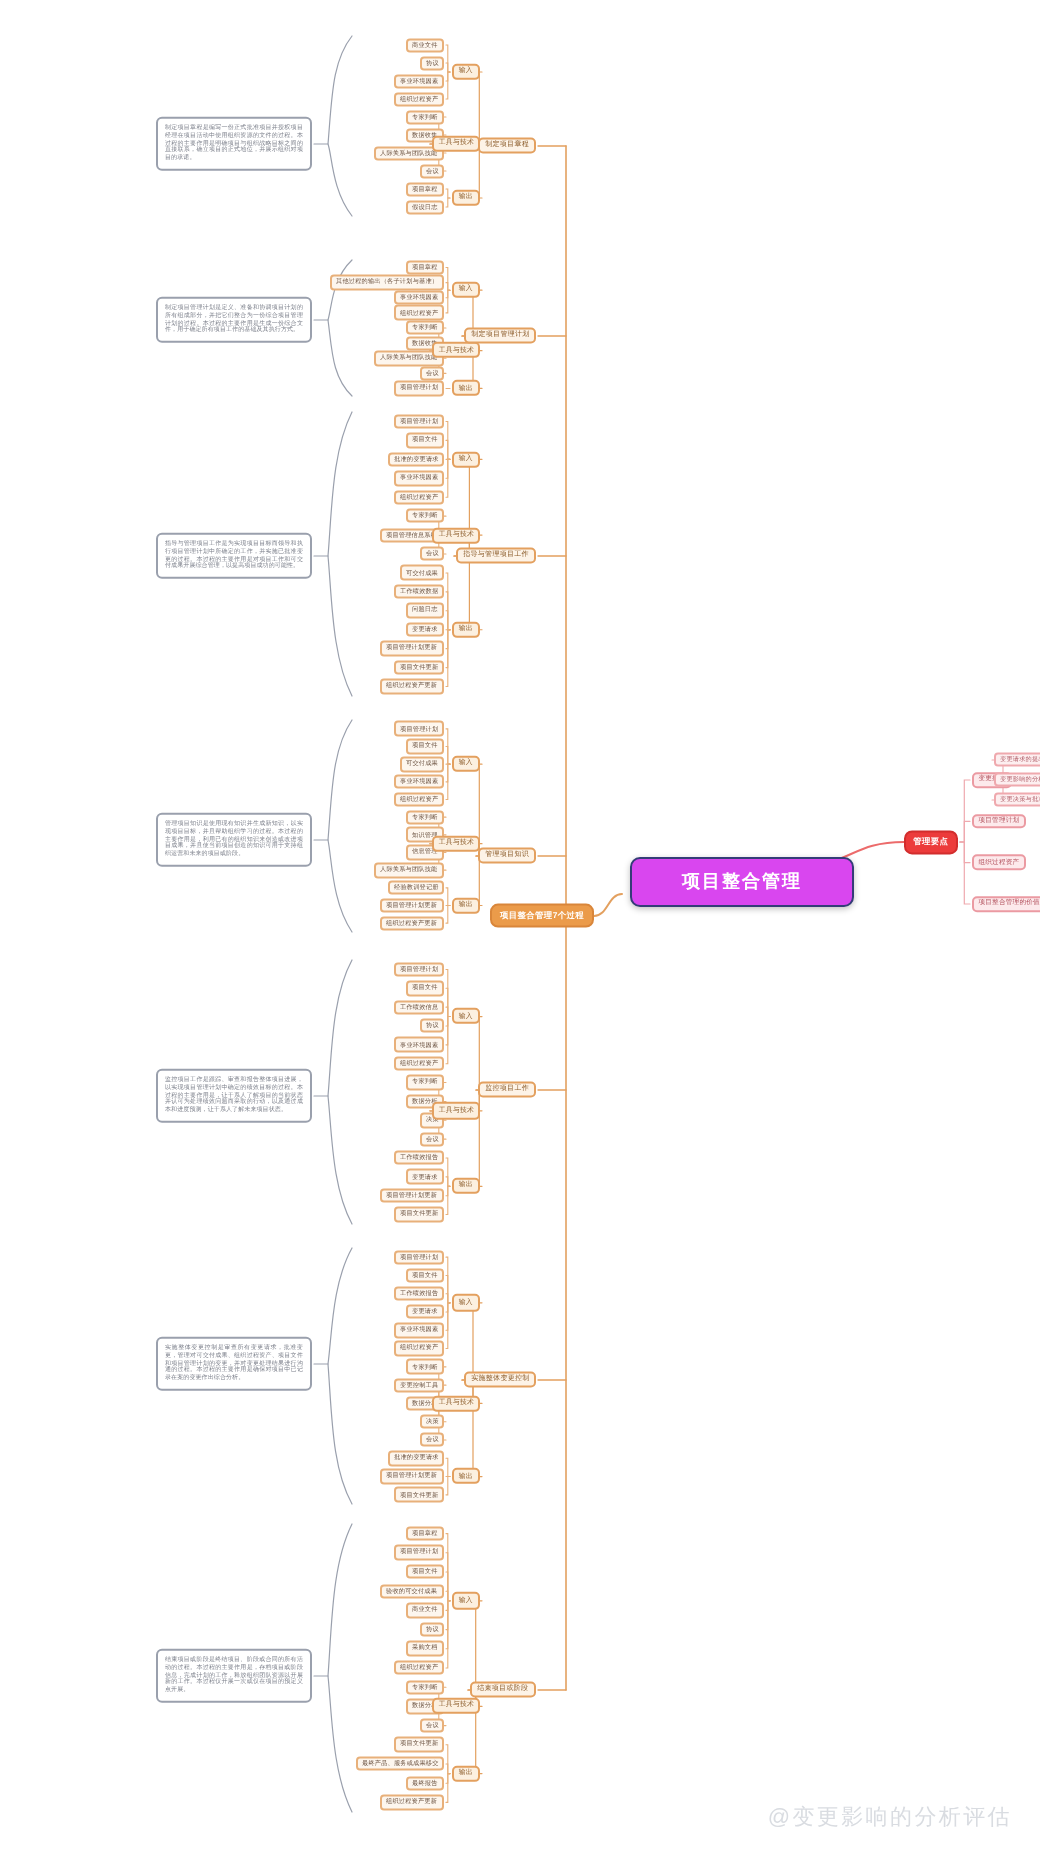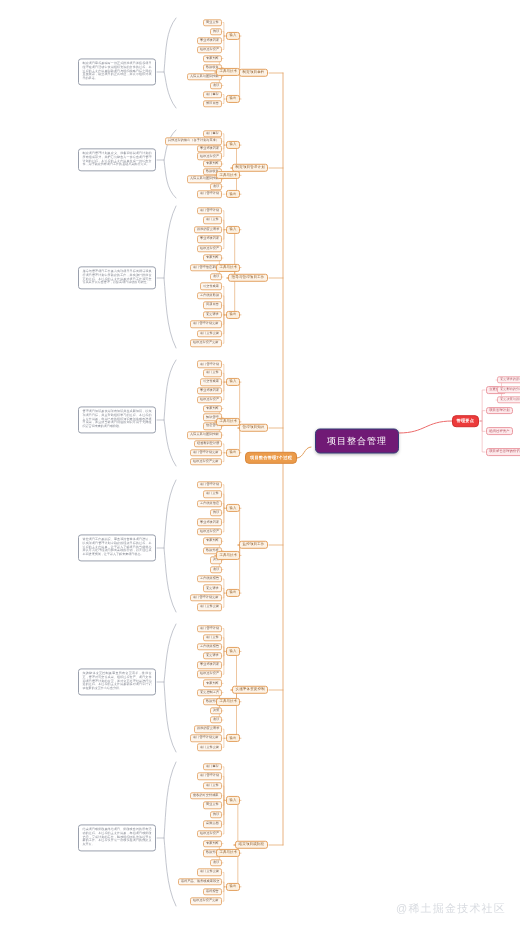--- a/index.html
+++ b/index.html
@@ -29,22 +29,22 @@
     background:#fdf3e7;border:0.7px solid #e3a05f;border-radius:2.5px;
     color:#8a5a28;font-size:3.5px;line-height:1.05;padding:1.4px 2.6px;
     letter-spacing:.15px;
   }
   .trunk{
     background:#eb9b4a;border:1px solid #d9863a;border-radius:4px;
     color:#ffffff;font-size:4.2px;line-height:1.05;padding:3px 4px;
     letter-spacing:.2px;font-weight:bold;
   }
   .root{
-    background:#701a75;border:1.4px solid #343c78;border-radius:5px;
-    color:#ffffff;font-size:9px;font-weight:normal;padding:7px 11px;
+    background:#d946ef;border:1.4px solid #343c78;border-radius:5px;
+    color:#ffffff;font-size:9px;font-weight:bold;padding:7px 25px;
     letter-spacing:1px;line-height:1;
     box-shadow:0 1px 3px rgba(0,0,0,.25);
   }
   .trunk-r{
     background:#ec3b3b;border:1px solid #d22d2d;border-radius:4px;
     color:#ffffff;font-size:4.2px;line-height:1.05;padding:2.6px 3.6px;
     letter-spacing:.2px;font-weight:bold;
   }
   .leaf-r{
     background:#fdeff0;border:0.6px solid #efa9ae;border-radius:2px;
@@ -356,14 +356,14 @@
       <div class="node root" style="top: 441px; left: 315px;">项目整合管理</div>
       <div class="node trunk-r" style="top: 421px; left: 452px;">管理要点</div>
       <div class="node cat-r" style="top: 390px; left: 486px;">变更控制</div>
       <div class="node leaf-r" style="top: 380px; left: 497px;">变更请求的提出与记录</div>
       <div class="node leaf-r" style="top: 390px; left: 497px;">变更影响的分析评估</div>
       <div class="node leaf-r" style="top: 400px; left: 497px;">变更决策与批准发布</div>
       <div class="node cat-r" style="top: 410.667px; left: 486px;">项目管理计划</div>
       <div class="node cat-r" style="top: 431.333px; left: 486px;">组织过程资产</div>
       <div class="node cat-r" style="top: 452px; left: 486px;">项目整合管理的价值体现</div>
     </div>
-  <div class="watermark">@稀土掘金技术社区</div>
+  <div class="watermark">@变更影响的分析评估</div>
 </div>
 
 </body></html>

